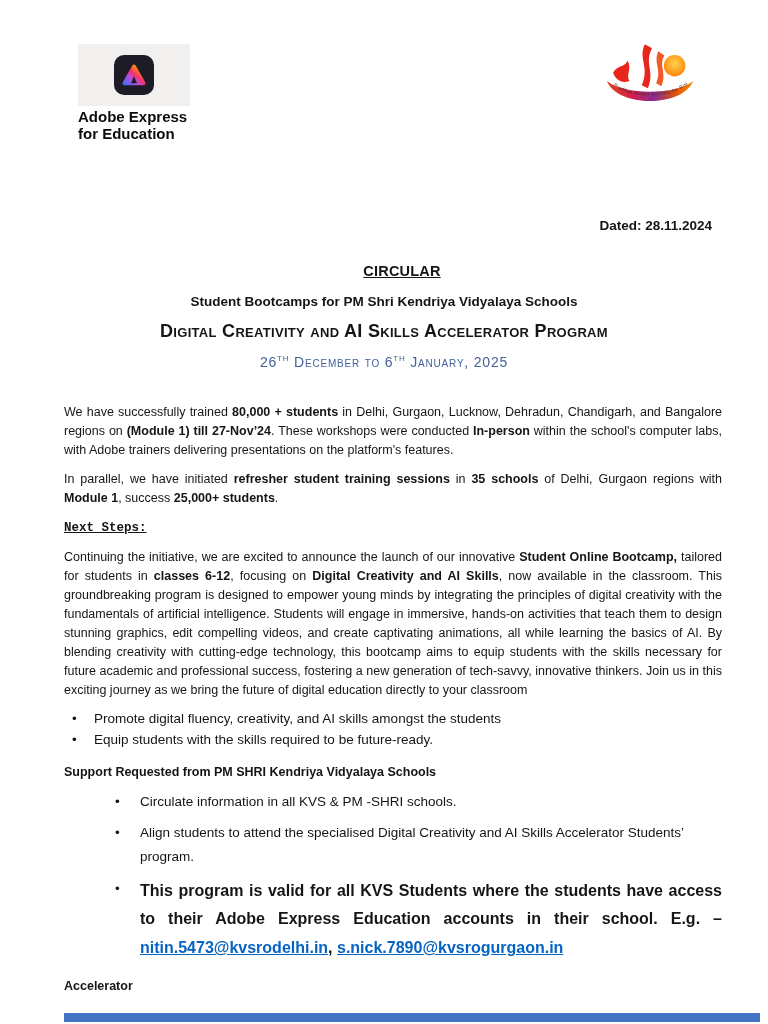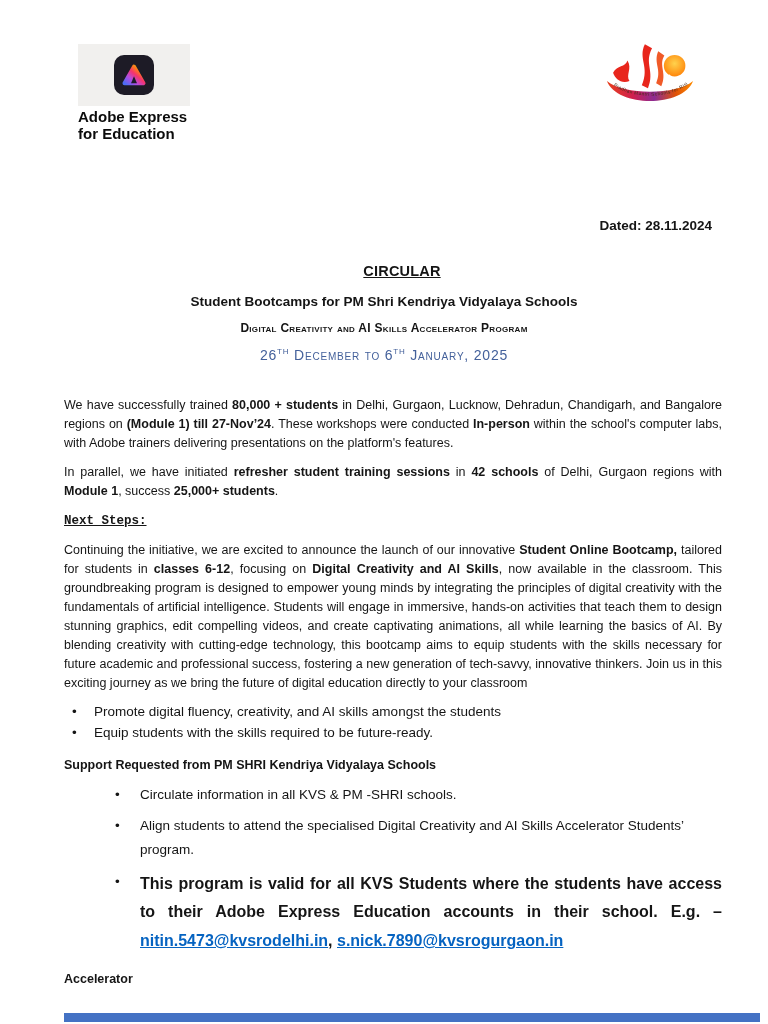--- a/index.html
+++ b/index.html
@@ -17,21 +17,21 @@
   .adobe-block{position:absolute;left:78px;top:44px;width:112px;text-align:left;}
   .adobe-icon-area{background:#f1f0ee;height:62px;display:flex;align-items:center;justify-content:center;}
   .adobe-icon{width:40px;height:40px;border-radius:10px;background:#1d1b26;display:flex;align-items:center;justify-content:center;}
   .adobe-text{font-weight:bold;font-size:15px;line-height:1.15;color:#0c0c0c;margin-top:2px;}
   .pmshri-block{position:absolute;right:66px;top:38px;width:104px;height:80px;}
   .dated{margin-top:92px;padding-right:56px;text-align:right;font-weight:bold;font-size:13.5px;}
   
   .titles{text-align:center;margin-top:30px;}
   .t-circular{font-size:14.5px;font-weight:bold;text-decoration:underline;letter-spacing:.2px;padding-left:36px;}
   .t-sub{font-size:13.5px;font-weight:bold;margin-top:15px;}
-  .t-program{font-size:12px;font-weight:bold;font-variant:small-caps;letter-spacing:.3px;margin-top:12px;}
+  .t-program{font-size:18px;font-weight:bold;font-variant:small-caps;letter-spacing:.3px;margin-top:12px;}
   .t-dates{font-size:14px;font-variant:small-caps;color:#44619b;letter-spacing:.8px;margin-top:12px;}
   .t-dates sup{font-size:8px;text-transform:uppercase;text-align:center;}
   
   .content{padding:0 46px 0 64px;font-size:12.5px;line-height:1.52;}
   .indent{margin-left:28px;}
   p.doc{margin:0 0 10px 0;text-align:justify;}
   .b{font-weight:bold;}
   .u{text-decoration:underline;font-family:Liberation Mono, monospace;}
   .lnk{color:#0563c1;text-decoration:underline;cursor:pointer;}
   sup{font-size:8px;line-height:0;}
@@ -116,21 +116,21 @@
     <div class="t-circular">CIRCULAR</div>
     <div class="t-sub">Student Bootcamps for PM Shri Kendriya Vidyalaya Schools</div>
     <div class="t-program">Digital Creativity and AI Skills Accelerator Program</div>
     <div class="t-dates"><span>26</span><sup>th</sup><span> December to 6</span><sup>th</sup><span> January, 2025</span></div>
   </div>
 
   <div class="spacer1"></div>
 
   <div class="content">
     <p class="doc indent"><span>We have successfully trained </span><span class="b">80,000 + students</span><span> in Delhi, Gurgaon, Lucknow, Dehradun, Chandigarh, and Bangalore regions on </span><span class="b">(Module 1) till 27-Nov’24</span><span>. These workshops were conducted </span><span class="b">In-person</span><span> within the school's computer labs, with Adobe trainers delivering presentations on the platform's features.</span></p>
-    <p class="doc indent"><span>In parallel, we have initiated </span><span class="b">refresher student training sessions</span><span> in </span><span class="b">42 schools</span><span> of Delhi, Gurgaon regions with </span><span class="b">Module 1</span><span>, success </span><span class="b">25,000+ students</span><span>.</span></p>
+    <p class="doc indent"><span>In parallel, we have initiated </span><span class="b">refresher student training sessions</span><span> in </span><span class="b">35 schools</span><span> of Delhi, Gurgaon regions with </span><span class="b">Module 1</span><span>, success </span><span class="b">25,000+ students</span><span>.</span></p>
     <p class="doc indent nextsteps"><span class="b u">Next Steps:</span></p>
     <p class="doc indent"><span>Continuing the initiative, we are excited to announce the launch of our innovative </span><span class="b">Student Online Bootcamp,</span><span> tailored for students in </span><span class="b">classes 6-12</span><span>, focusing on </span><span class="b">Digital Creativity and AI Skills</span><span>, now available in the classroom. This groundbreaking program is designed to empower young minds by integrating the principles of digital creativity with the fundamentals of artificial intelligence. Students will engage in immersive, hands-on activities that teach them to design stunning graphics, edit compelling videos, and create captivating animations, all while learning the basics of AI. By blending creativity with cutting-edge technology, this bootcamp aims to equip students with the skills necessary for future academic and professional success, fostering a new generation of tech-savvy, innovative thinkers. Join us in this exciting journey as we bring the future of digital education directly to your classroom</span></p>
 
     <div class="list1">
       <div class="bullet">
         <span class="dot">•</span>
         <span class="btext">Promote digital fluency, creativity, and AI skills amongst the students</span>
       </div>
       <div class="bullet">
         <span class="dot">•</span>

